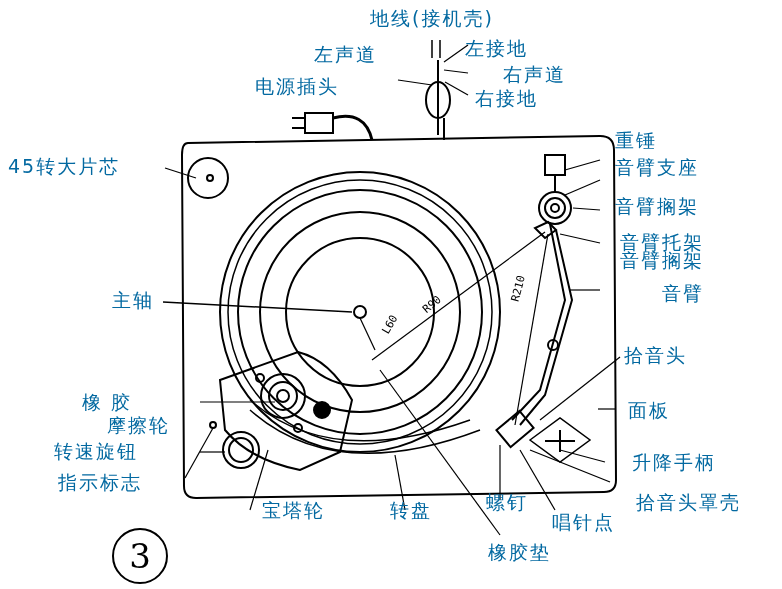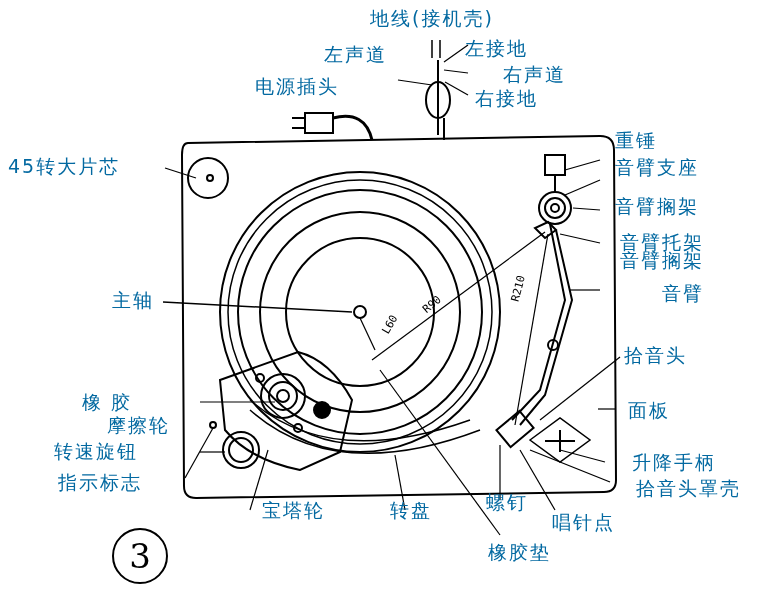--- a/index.html
+++ b/index.html
@@ -103,21 +103,21 @@
       <line x1="500" y1="500" x2="500" y2="445"></line>
       <line x1="555" y1="510" x2="520" y2="450"></line>
       <line x1="398" y1="80" x2="432" y2="85"></line>
       <line x1="468" y1="45" x2="444" y2="62"></line>
       <line x1="468" y1="73" x2="444" y2="70"></line>
       <line x1="468" y1="95" x2="445" y2="82"></line>
     </g>
   </svg>
 
   <div class="lbl" style="left:370px;top:8px;">地线(接机壳)</div>
-  <div class="lbl" style="left:324px;top:44px;">左声道</div>
+  <div class="lbl" style="left:314px;top:44px;">左声道</div>
   <div class="lbl" style="left:465px;top:38px;">左接地</div>
   <div class="lbl" style="left:470px;top:64px;margin-left:33px;">右声道</div>
   <div class="lbl" style="left:475px;top:88px;">右接地</div>
   <div class="lbl" style="left:255px;top:76px;">电源插头</div>
 
   <div class="lbl" style="left:8px;top:156px;text-align:center;">45转大片芯</div>
   <div class="lbl" style="left:112px;top:290px;">主轴</div>
   <div class="lbl" style="left:82px;top:392px;">橡  胶</div>
   <div class="lbl" style="left:82px;top:415px;margin-left:25px;">摩擦轮</div>
   <div class="lbl" style="left:54px;top:441px;">转速旋钮</div>
@@ -125,21 +125,21 @@
 
   <div class="lbl" style="left:615px;top:130px;">重锤</div>
   <div class="lbl" style="left:615px;top:157px;">音臂支座</div>
   <div class="lbl" style="left:615px;top:196px;">音臂搁架</div>
   <div class="lbl" style="left:620px;top:232px;">音臂托架</div>
   <div class="lbl" style="left:620px;top:250px;">音臂搁架</div>
   <div class="lbl" style="left:622px;top:283px;margin-left:40px;">音臂</div>
   <div class="lbl" style="left:624px;top:345px;">拾音头</div>
   <div class="lbl" style="left:628px;top:400px;">面板</div>
   <div class="lbl" style="left:632px;top:452px;">升降手柄</div>
-  <div class="lbl" style="left:636px;top:478px;">拾音头罩壳</div>
+  <div class="lbl" style="left:636px;top:492px;">拾音头罩壳</div>
 
   <div class="lbl" style="left:262px;top:500px;">宝塔轮</div>
   <div class="lbl" style="left:390px;top:500px;">转盘</div>
   <div class="lbl" style="left:486px;top:492px;">螺钉</div>
   <div class="lbl" style="left:552px;top:512px;">唱针点</div>
   <div class="lbl" style="left:488px;top:542px;">橡胶垫</div>
 
   <div class="dim" style="left:380px;top:318px;transform:rotate(-60deg);">L60</div>
   <div class="dim" style="left:422px;top:298px;transform:rotate(-40deg);">R90</div>
   <div class="dim" style="left:505px;top:282px;transform:rotate(-75deg);">R210</div>

